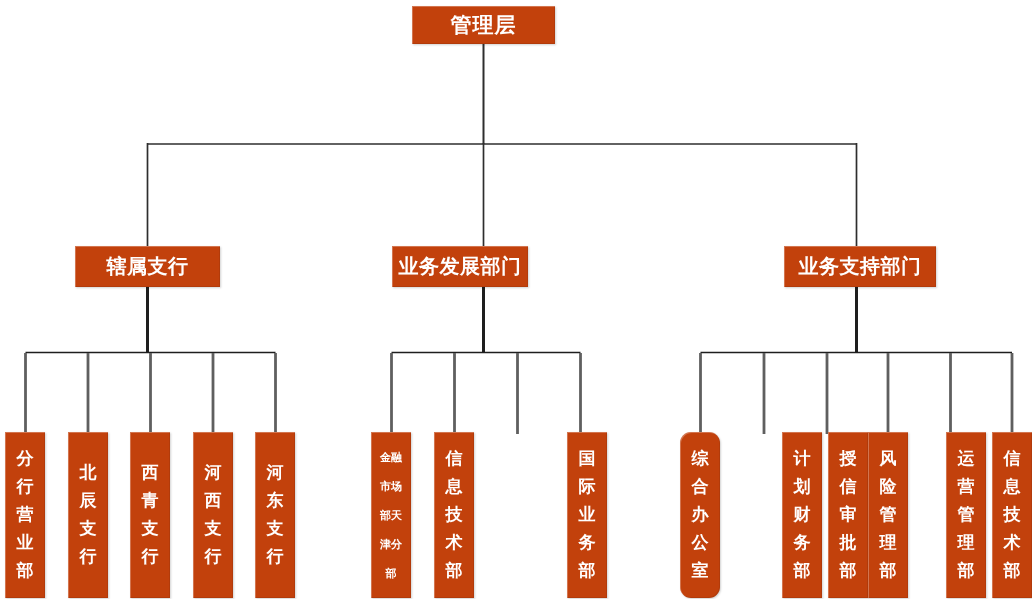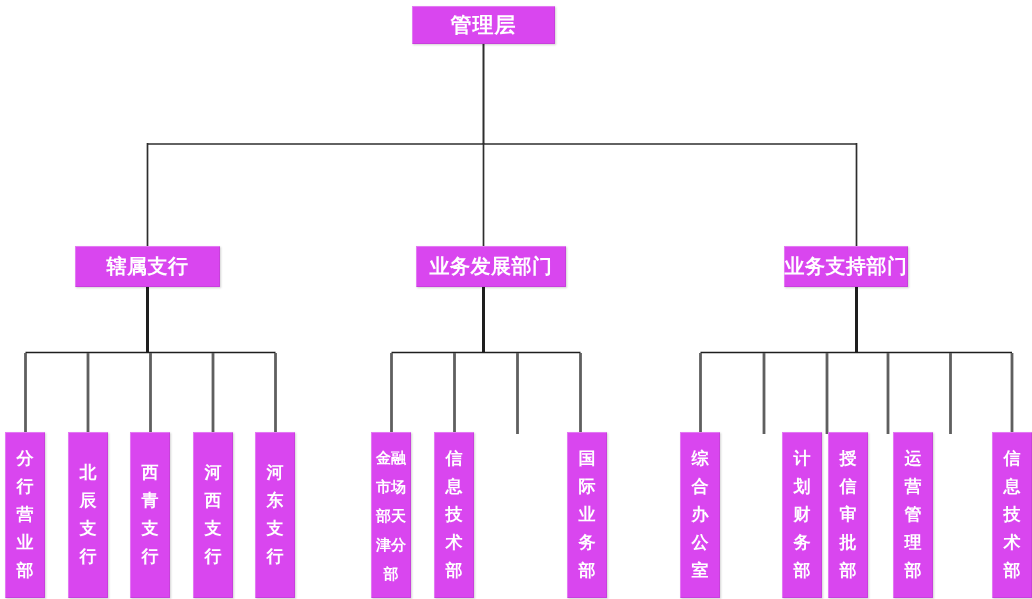--- a/index.html
+++ b/index.html
@@ -3,40 +3,40 @@
 <meta charset="utf-8">
 <style>
   html,body{margin:0;padding:0;background:#ffffff;}
   .canvas{
     position:relative;width:1032px;height:599px;background:#ffffff;overflow:hidden;
     font-family:"Liberation Sans",sans-serif;
   }
   .lines{position:absolute;left:0;top:0;width:1032px;height:599px;}
   .node{
     position:absolute;display:flex;align-items:center;justify-content:center;
-    background:#d946ef;color:#ffffff;
+    background:#c2410c;color:#ffffff;
     box-shadow:inset 1px 1px 0 rgba(255,255,255,.28), inset -1px -1px 0 rgba(0,0,0,.08), 1px 1px 2px rgba(0,0,0,.18);
     text-align:center;
   }
   .root{left:412px;top:6px;width:143px;height:38px;font-size:21px;font-weight:600;letter-spacing:1px;}
   .l2{top:246px;height:41px;font-size:20px;font-weight:600;letter-spacing:0.5px;}
   .l2a{left:75px;width:145px;}
-  .l2b{left:416px;width:150px;}
-  .l2c{left:784px;width:124px;}
+  .l2b{left:392px;width:136px;}
+  .l2c{left:784px;width:152px;}
   .leaf{top:432px;width:40px;height:166px;font-size:17px;font-weight:600;}
   .vtext{
     display:block;width:1.1em;line-height:28px;word-break:break-all;
     text-align:center;white-space:normal;
   }
-  .two-col{font-size:15px;}
+  .two-col{font-size:11px;}
   .two-col .vtext{width:2.15em;line-height:29px;}
   
   .g0-0{left:5px;}  .g0-1{left:68px;}  .g0-2{left:130px;} .g0-3{left:193px;} .g0-4{left:255px;}
   .g1-0{left:371px;}.g1-1{left:434px;} .g1-2{left:497px;} .g1-3{left:560px;margin-left:7px;}
-  .g2-0{left:680px;}.g2-1{left:744px;margin-left:38px;} .g2-2{left:828px;} .g2-3{left:868px;} .g2-4{left:893px;} .g2-5{left:992px;}
+  .g2-0{left:680px;border-radius:11px;}.g2-1{left:744px;margin-left:38px;} .g2-2{left:828px;} .g2-3{left:868px;} .g2-4{left:946px;} .g2-5{left:992px;}
 </style>
 </head>
 <body>
 
 <div class="canvas">
 
   <svg class="lines" width="1032" height="599" viewBox="0 0 1032 599">
 
     <line x1="483.5" y1="44" x2="483.5" y2="144" stroke="#2e2e2e" stroke-width="2"></line>
     <line x1="147.5" y1="144" x2="856.5" y2="144" stroke="#2e2e2e" stroke-width="1.7"></line>
@@ -116,20 +116,23 @@
 
   <div class="node leaf g2-0">
     <span class="vtext">综合办公室</span>
   </div>
   <div class="node leaf g2-1">
     <span class="vtext">计划财务部</span>
   </div>
   <div class="node leaf g2-2">
     <span class="vtext">授信审批部</span>
   </div>
+  <div class="node leaf g2-3">
+    <span class="vtext">风险管理部</span>
+  </div>
   <div class="node leaf g2-4">
     <span class="vtext">运营管理部</span>
   </div>
   <div class="node leaf g2-5">
     <span class="vtext">信息技术部</span>
   </div>
 
 </div>
 
 </body></html>

